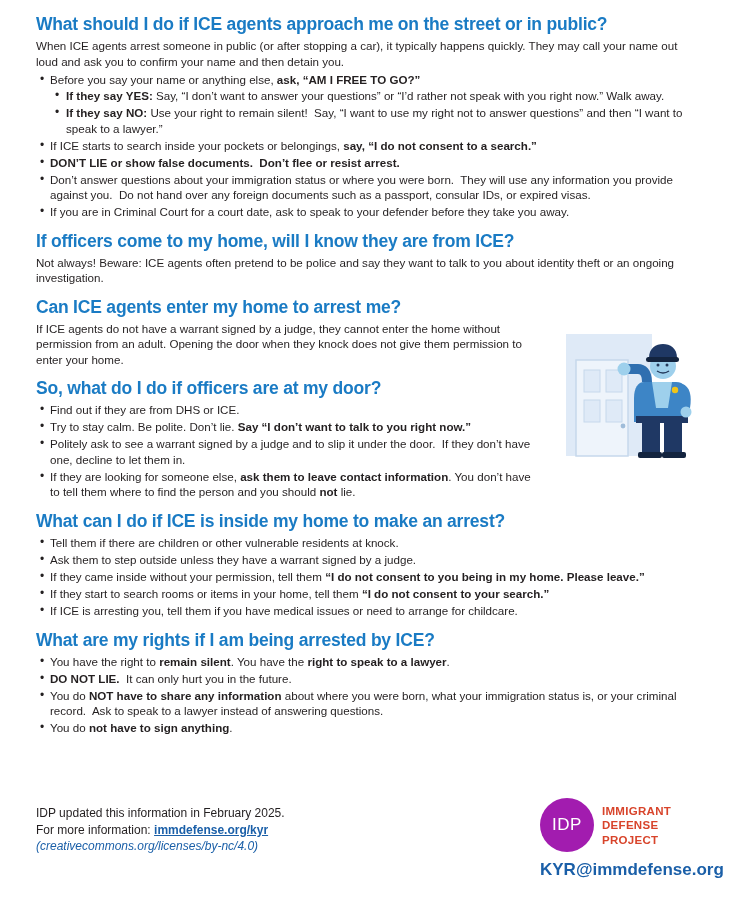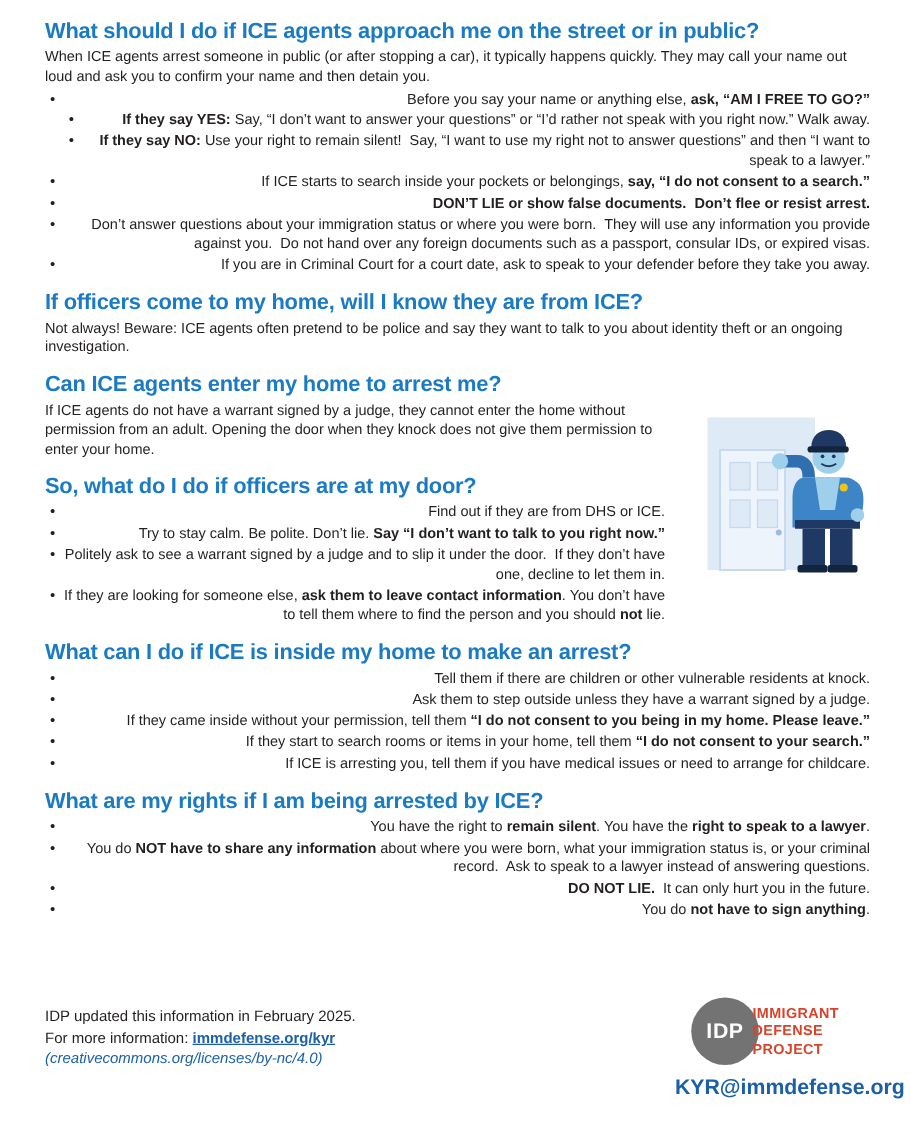--- a/index.html
+++ b/index.html
@@ -50,21 +50,20 @@
     margin: 2px 0 0 0;
     padding: 0;
   }
   ul.bullets > li {
     font-size: 11.6px;
     line-height: 1.34;
     margin: 0 0 1.5px 0;
     padding-left: 14px;
     position: relative;
     color: #231f20;
-    text-align: right;
   }
   ul.bullets > li::before {
     content: "\2022";
     position: absolute;
     left: 4px;
     top: -1px;
     font-size: 12px;
     color: #231f20;
   }
   ul.sub {
@@ -118,28 +117,28 @@
   
   .logo-wrap {
     position: absolute;
     left: 540px;
     top: 798px;
     width: 175px;
     height: 80px;
   }
   .idp-circle {
     position: absolute;
-    left: 13px;
+    left: 0;
     top: 0;
     width: 54px;
     height: 54px;
     border-radius: 50%;
-    background: #737373;
+    background: #a21caf;
     color: #ffffff;
-    font-weight: bold;
+    font-weight: normal;
     font-size: 17px;
     display: flex;
     align-items: center;
     justify-content: center;
     letter-spacing: 0.5px;
   }
   .idp-text {
     position: absolute;
     left: 62px;
     top: 6px;
@@ -221,22 +220,22 @@
         <li>If they came inside without your permission, tell them <b>“I do not consent to you being in my home. Please leave.”</b></li>
         <li>If they start to search rooms or items in your home, tell them <b>“I do not consent to your search.”</b></li>
         <li>If ICE is arresting you, tell them if you have medical issues or need to arrange for childcare.</li>
       </ul>
     </div>
 
     <div class="section">
       <h2 class="heading">What are my rights if I am being arrested by ICE?</h2>
       <ul class="bullets">
         <li>You have the right to <b>remain silent</b>. You have the <b>right to speak to a lawyer</b>.</li>
+        <li><b>DO NOT LIE.</b>&nbsp; It can only hurt you in the future.</li>
         <li>You do <b>NOT have to share any information</b> about where you were born, what your immigration status is, or your criminal record.&nbsp; Ask to speak to a lawyer instead of answering questions.</li>
-        <li><b>DO NOT LIE.</b>&nbsp; It can only hurt you in the future.</li>
         <li>You do <b>not have to sign anything</b>.</li>
       </ul>
     </div>
 
   </div>
 
   <div class="illus">
     <svg width="150" height="130" viewBox="0 0 150 130" xmlns="http://www.w3.org/2000/svg">
 
       <rect x="6" y="4" width="86" height="122" fill="#dfeaf7"></rect>

